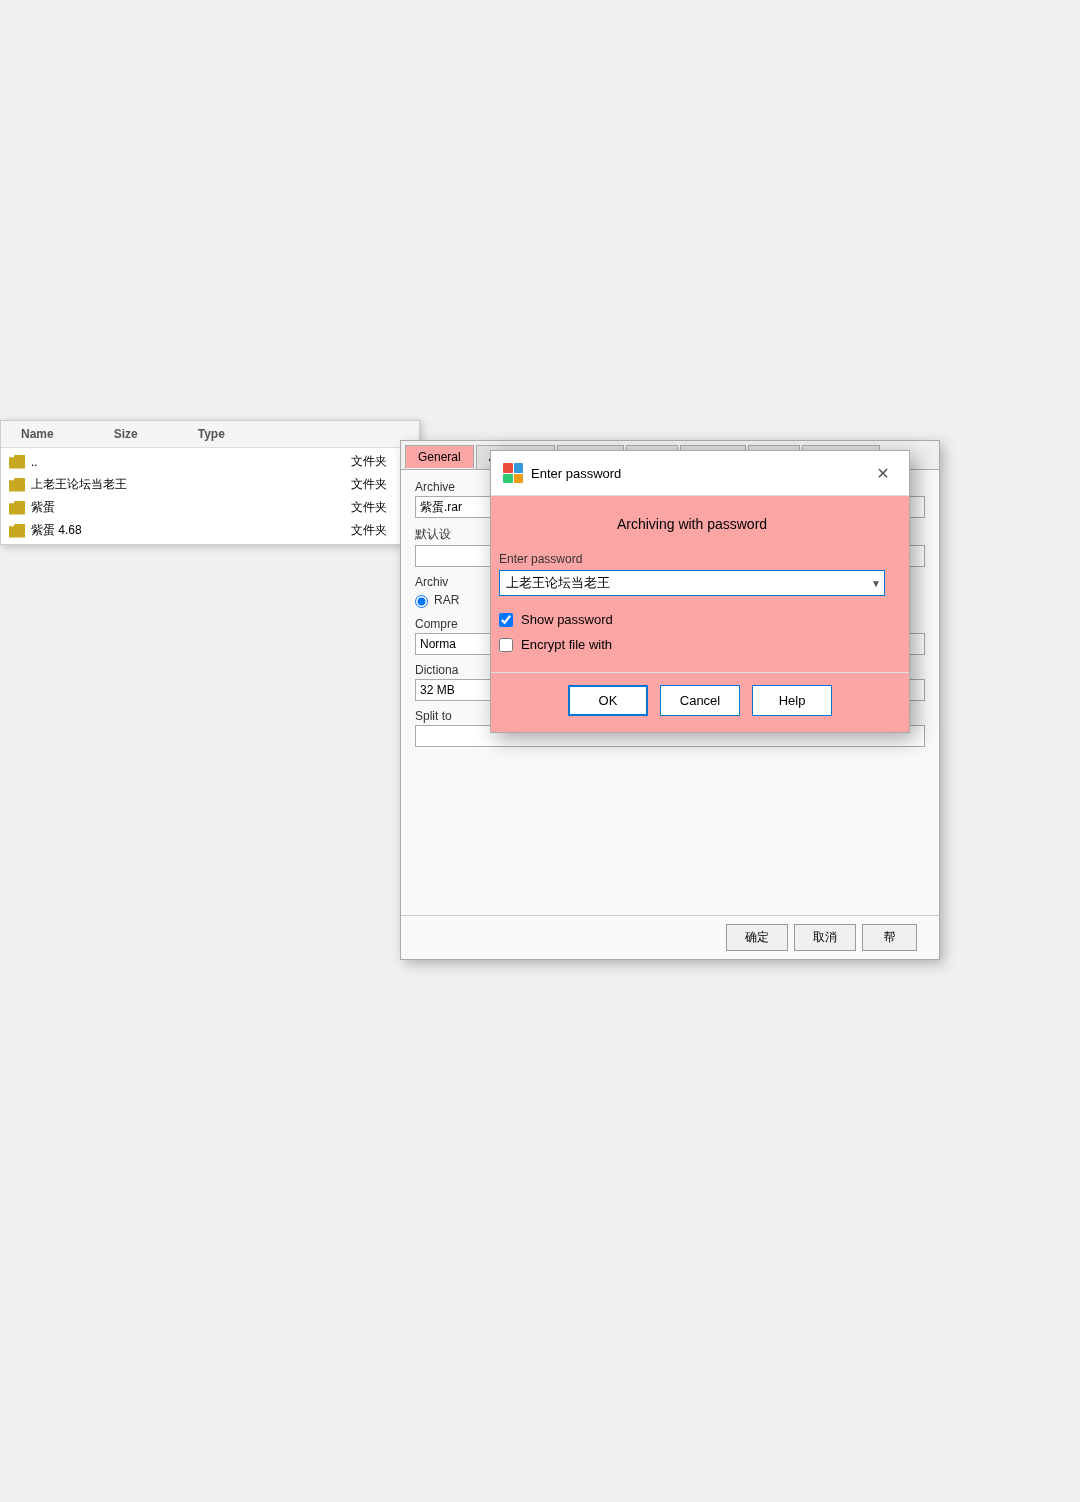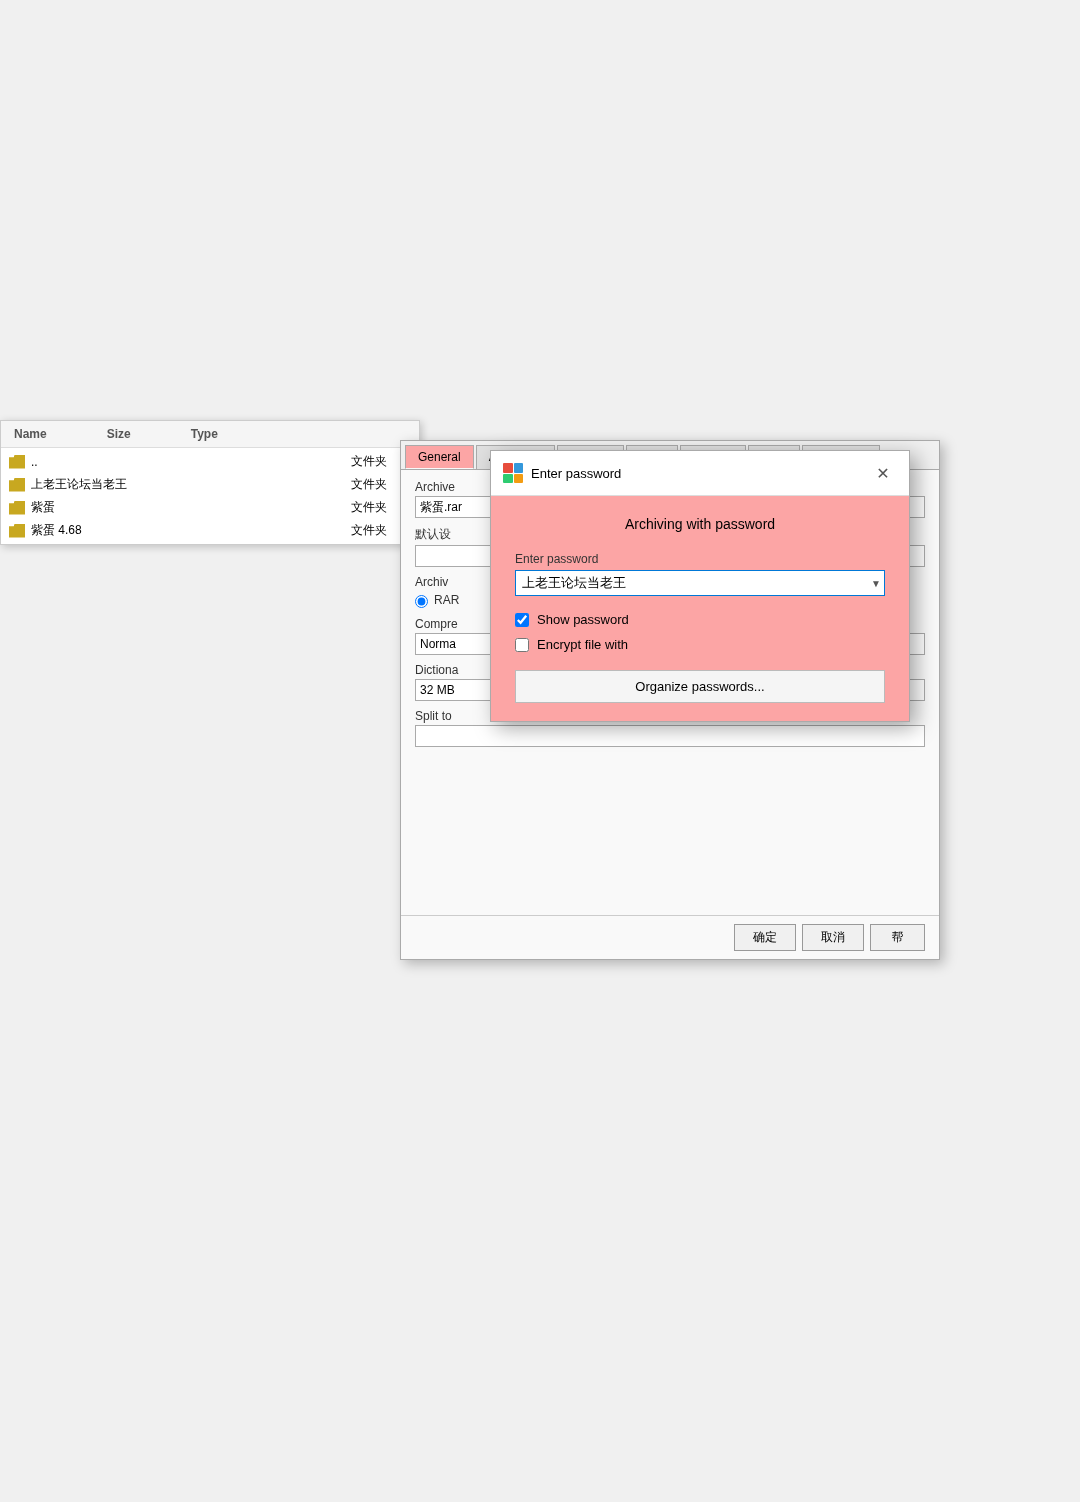--- a/index.html
+++ b/index.html
@@ -21,21 +21,21 @@
       width: 420px;
       background: #fff;
       border: 1px solid #ccc;
       box-shadow: 2px 2px 8px rgba(0,0,0,0.2);
     }
 
     .file-manager-header {
       display: flex;
       background: #f5f5f5;
       border-bottom: 1px solid #ddd;
-      padding: 6px 13px;
+      padding: 6px 20px;
       gap: 60px;
     }
 
     .file-manager-header span {
       font-size: 12px;
       color: #555;
       font-weight: 600;
     }
 
     .file-list {
@@ -136,21 +136,21 @@
       margin-right: 2px;
       cursor: pointer;
     }
 
     .archive-tab.active {
       background: #fca5a5;
       border-bottom: 1px solid #f9f9f9;
     }
 
     .archive-bottom {
-      padding: 8px 14px;
+      padding: 8px 22px;
       border-top: 1px solid #ccc;
       display: flex;
       justify-content: flex-end;
       gap: 6px;
     }
 
     .archive-bottom-btn {
       padding: 4px 18px;
       font-size: 12px;
       border: 1px solid #999;
@@ -215,21 +215,21 @@
       cursor: pointer;
       display: flex;
       align-items: center;
       justify-content: center;
       font-size: 16px;
       color: #555;
       border-radius: 3px;
     }
 
     .password-dialog-body {
-      padding: 20px 24px 10px 24px;
+      padding: 20px 24px 10px 8px;
     }
 
     .dialog-subtitle {
       text-align: center;
       font-size: 14px;
       color: #000;
       margin-bottom: 20px;
       font-weight: 400;
     }
 
@@ -433,16 +433,20 @@
     <div class="checkbox-row">
       <input type="checkbox" id="showpwd" checked="" style="">
       <label for="showpwd">Show password</label>
     </div>
 
     <div class="checkbox-row">
       <input type="checkbox" id="encryptnames" style="">
       <label for="encryptnames">Encrypt file with</label>
     </div>
 
-    <button class="organize-btn">Organize passwords...</button>
-  </div>
-
+  </div>
+
+  <div class="dialog-buttons">
+    <button class="dialog-btn ok-btn">OK</button>
+    <button class="dialog-btn">Cancel</button>
+    <button class="dialog-btn">Help</button>
+  </div>
 </div>
 
 </body></html>

